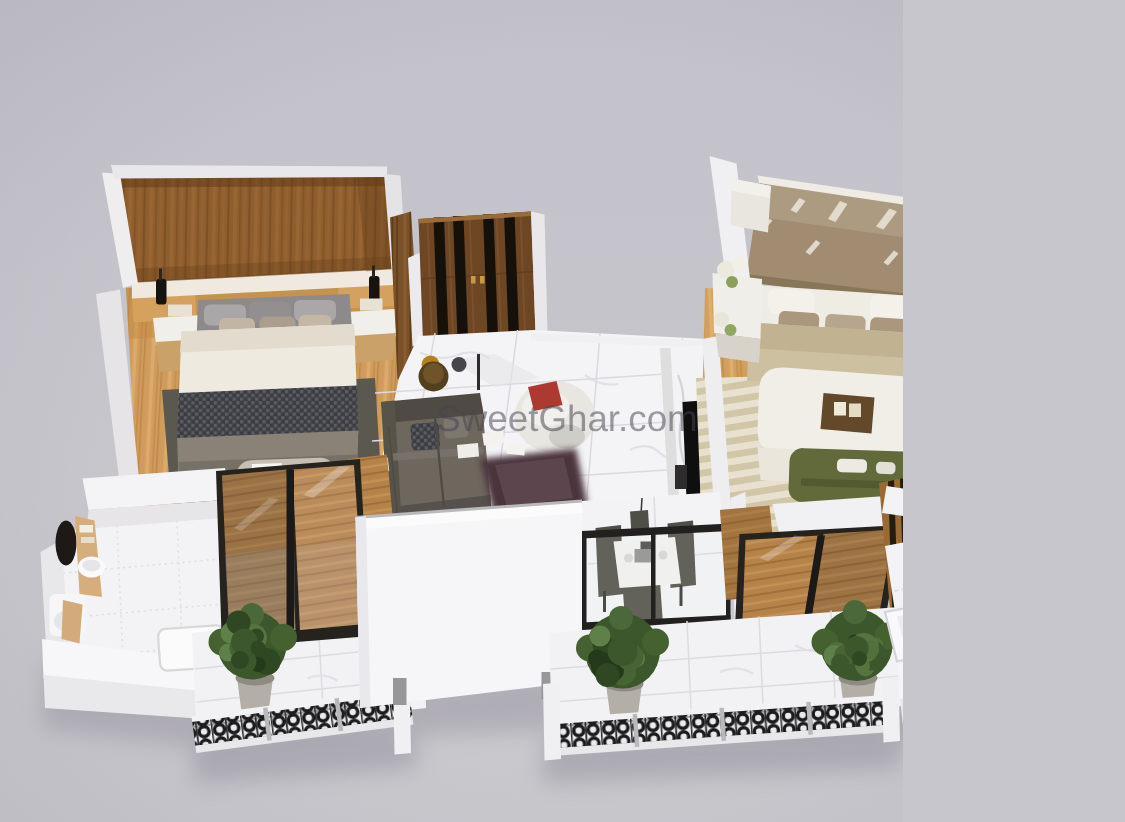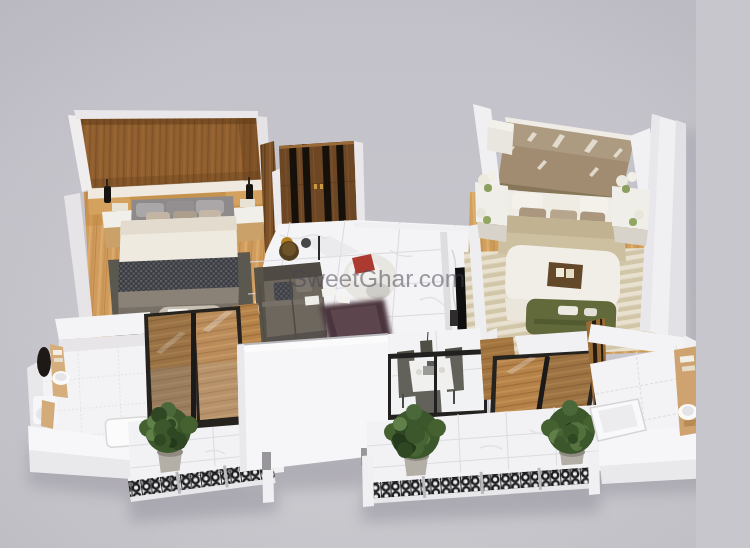--- a/index.html
+++ b/index.html
@@ -1,16 +1,16 @@
 <!DOCTYPE html>
 <html><head>
 <meta charset="utf-8">
 <style>
 html,body{margin:0;padding:0;background:#c8c6cd;}
-#stage{width:696px;height:548px;overflow:hidden;position:relative;font-family:"Liberation Sans",sans-serif;}
+#stage{width:602px;height:548px;overflow:hidden;position:relative;font-family:"Liberation Sans",sans-serif;}
 </style>
 </head>
 <body>
 <div id="stage">
 <svg width="750" height="548" viewBox="0 0 750 548">
 <defs>
 <linearGradient id="bgG" x1="0" y1="0" x2="0" y2="1">
 <stop offset="0" stop-color="#c3c1c9"></stop>
 <stop offset="0.5" stop-color="#c7c5cc"></stop>
 <stop offset="1" stop-color="#cbcacf"></stop>

